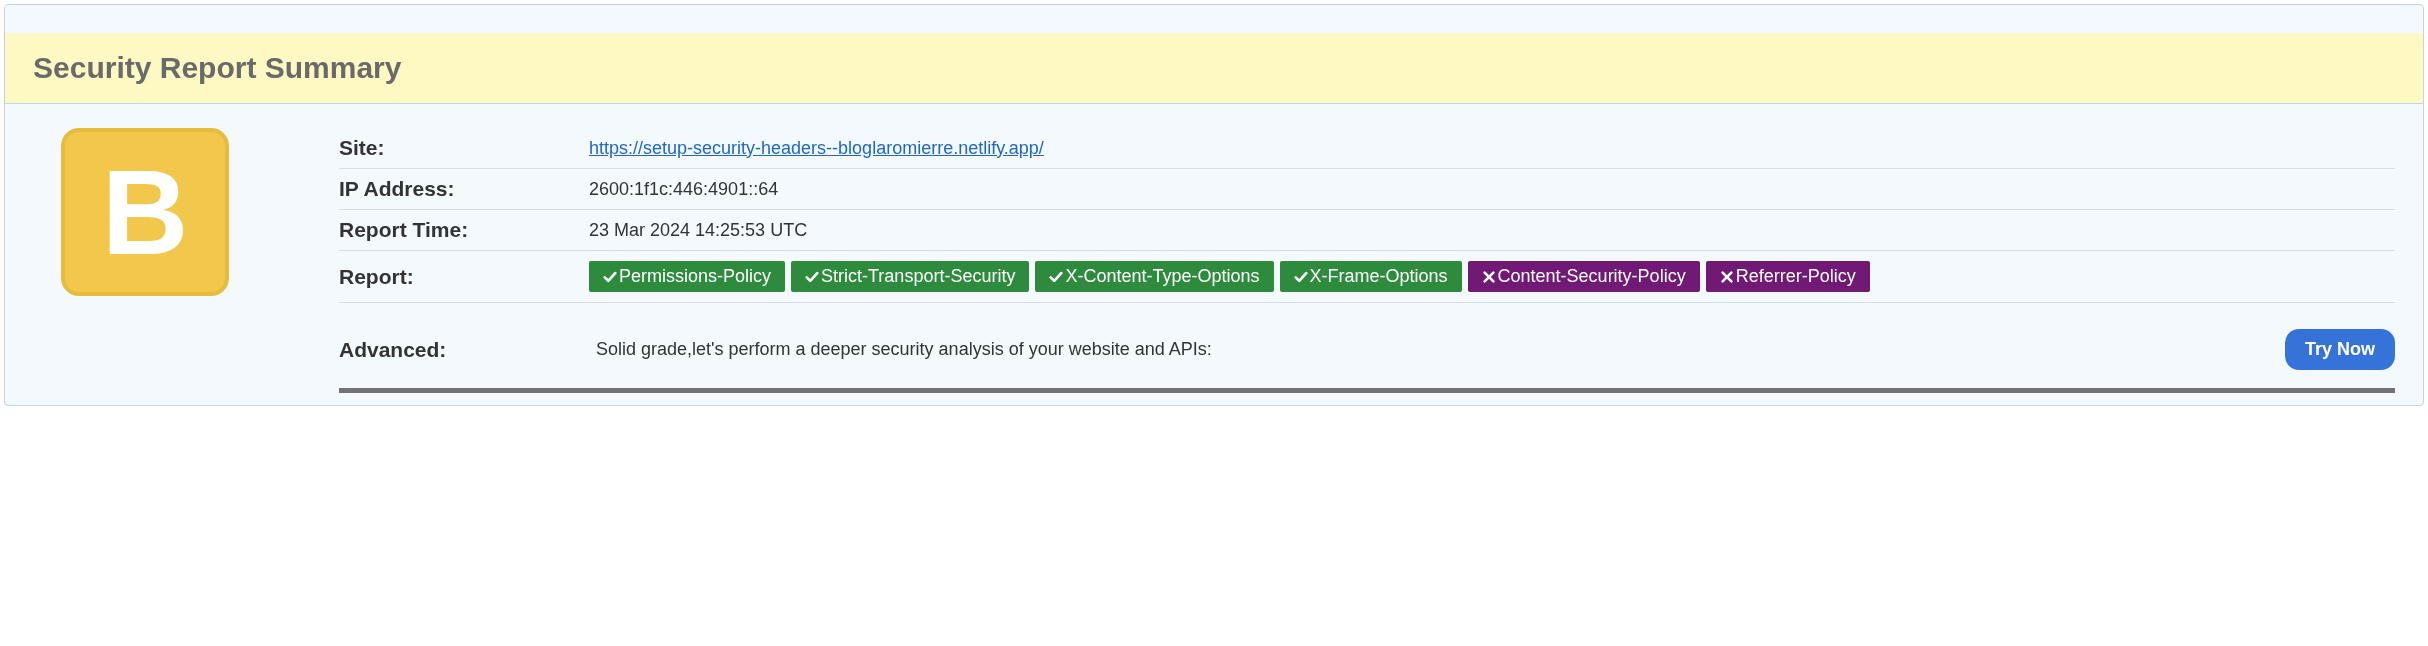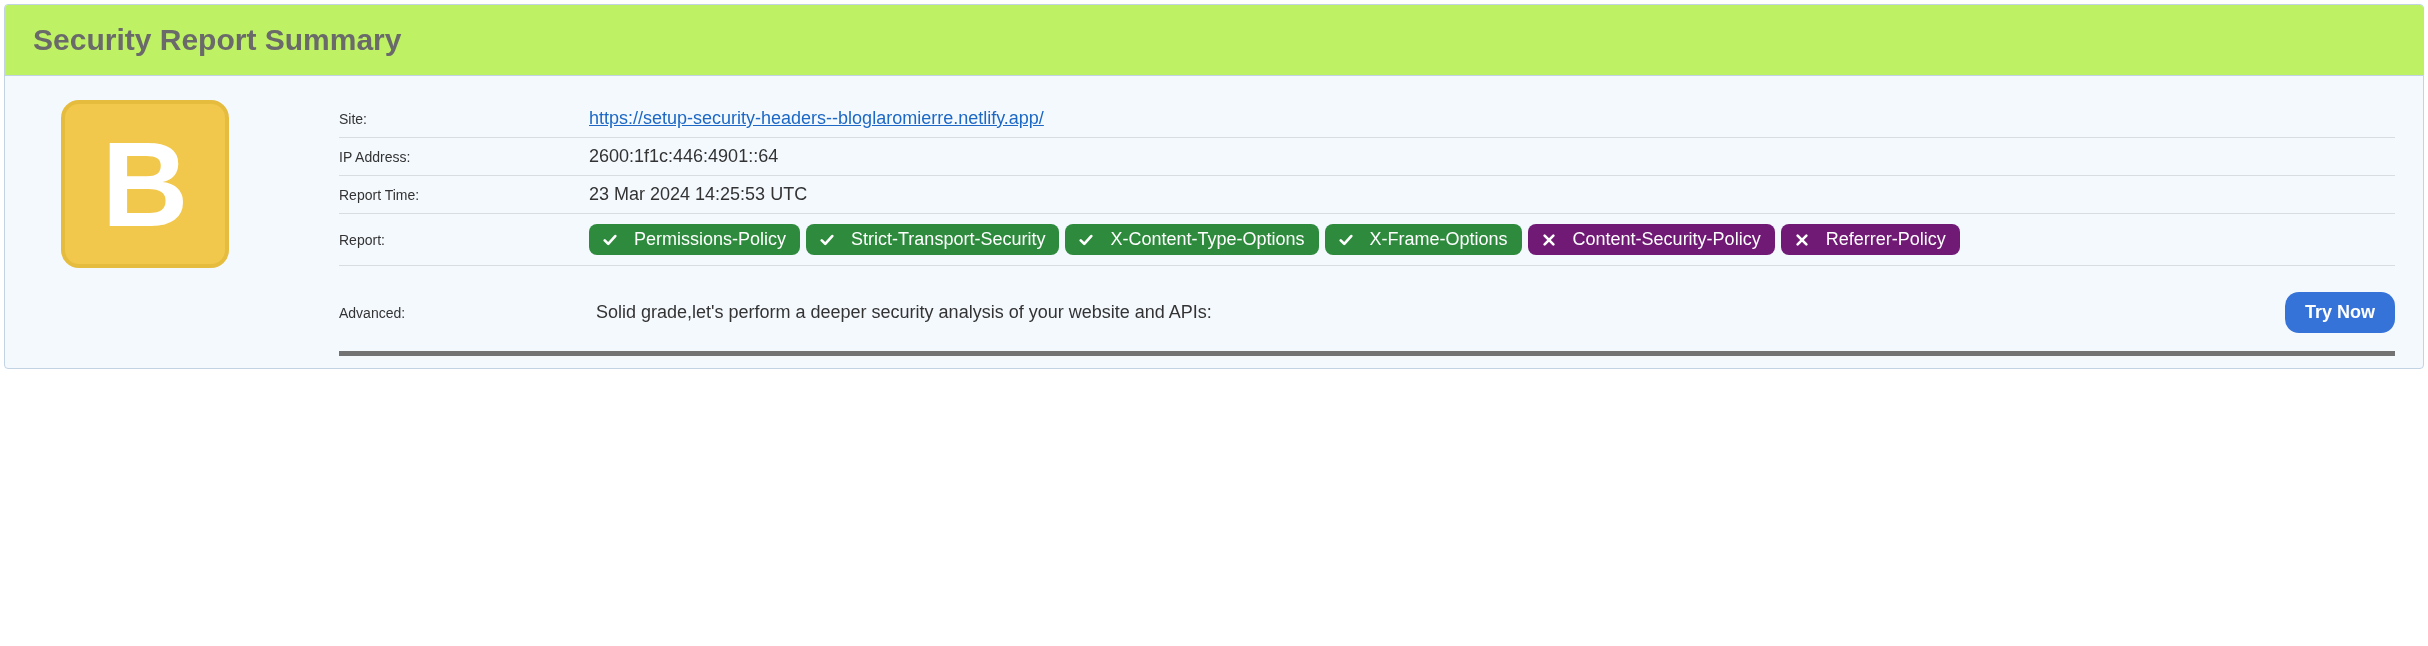--- a/index.html
+++ b/index.html
@@ -9,23 +9,24 @@
     padding: 0;
   }
   .panel {
     border: 1px solid #c2d4e4;
     border-radius: 4px;
     margin: 4px;
     overflow: hidden;
     background: #f4f9fe;
   }
   .panel-header {
-    background: #bef264;
+    background: #fef9c3;
     padding: 18px 28px;
     border-bottom: 1px solid #c2d4e4;
+    margin-top: 28px;
   }
   .panel-title {
     font-size: 30px;
     font-weight: 700;
     color: #6a6a6a;
   }
   .panel-body {
     padding: 24px 28px 12px 56px;
     display: flex;
     align-items: flex-start;
@@ -54,44 +55,44 @@
   .row {
     display: flex;
     align-items: center;
     padding: 8px 0;
     border-bottom: 1px solid #d7dde2;
   }
   .row.tall { padding: 10px 0; }
   .label {
     width: 250px;
     flex: 0 0 250px;
-    font-weight: 400;
+    font-weight: 700;
     color: #333;
-    font-size: 14px;
+    font-size: 21px;
   }
   .value {
     flex: 1 1 auto;
     font-size: 18px;
     color: #333;
     display: flex;
     flex-wrap: wrap;
     align-items: center;
     gap: 6px;
   }
   .value-link {
     color: #1d68c4;
   }
   .pill {
     display: inline-flex;
     align-items: center;
     padding: 4px 14px;
-    border-radius: 8px;
+    border-radius: 2px;
     font-size: 18px;
     color: #fff;
-    gap: 17px;
+    gap: 2px;
     line-height: 1.3;
   }
   .pill.pass { background: #2e8b3d; }
   .pill.fail { background: #701a75; }
   .pill .icon-svg { width: 14px; height: 14px; }
   .btn {
     background: #3673d8;
     color: #fff;
     font-weight: 700;
     font-size: 18px;

